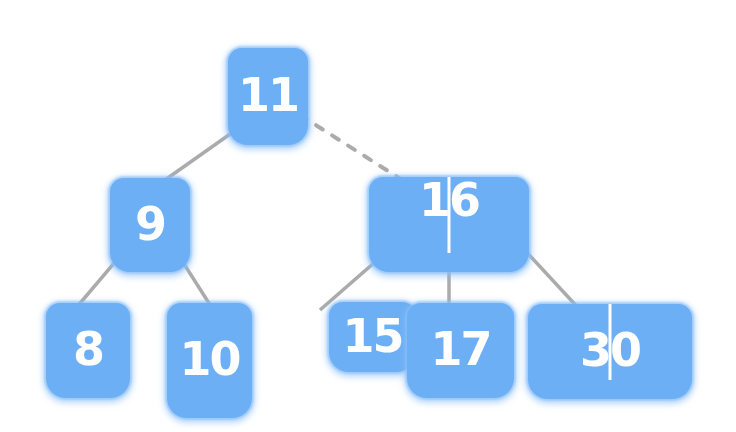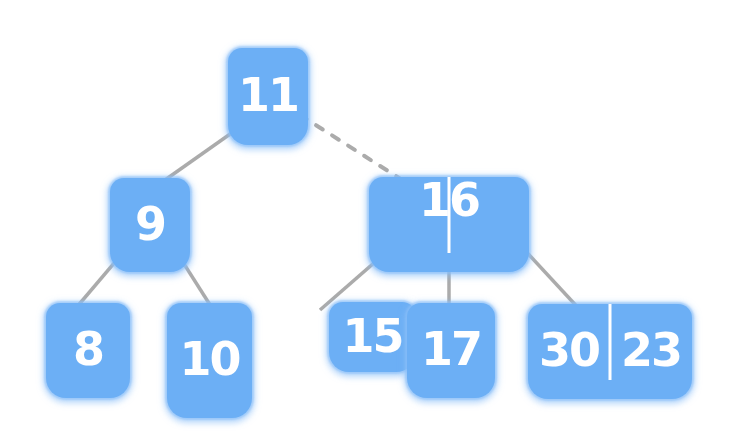--- a/index.html
+++ b/index.html
@@ -68,21 +68,21 @@
     height: 80%;
     background: var(--key_divider);
   }
   
   .n11    { left: 228px; top: 48px;  width: 80px;  height: 97px; }
   .n9     { left: 110px; top: 178px; width: 80px;  height: 94px; }
   .n16-18 { left: 369px; top: 177px; width: 160px; height: 95px; flex-direction: column; }
   .n8     { left: 46px;  top: 303px; width: 84px;  height: 95px; }
   .n10    { left: 167px; top: 303px; width: 85px;  height: 115px; }
   .n15    { left: 285px; top: 302px; width: 87px;  height: 70px; margin-left: 44px; }
-  .n17    { left: 407px; top: 303px; width: 88px;  height: 95px; }
+  .n17    { left: 407px; top: 303px; width: 107px;  height: 95px; }
   .n20-23 { left: 528px; top: 304px; width: 164px; height: 95px; }
 </style>
 </head>
 <body>
 
 <div class="canvas">
 
   <svg class="edges" viewBox="0 0 736 432">
     <line class="edge solid" x1="250" y1="120" x2="148" y2="192"></line>
     <line class="edge dashed" x1="300" y1="115" x2="410" y2="185"></line>
@@ -118,16 +118,15 @@
     <span class="key">15</span>
   </div>
 
   <div class="node n17">
     <span class="key">17</span>
   </div>
 
   <div class="node n20-23">
     <span class="key">30</span>
     <span class="divider"></span>
-    <span class="key">23</span>
   </div>
 
 </div>
 
 </body></html>

